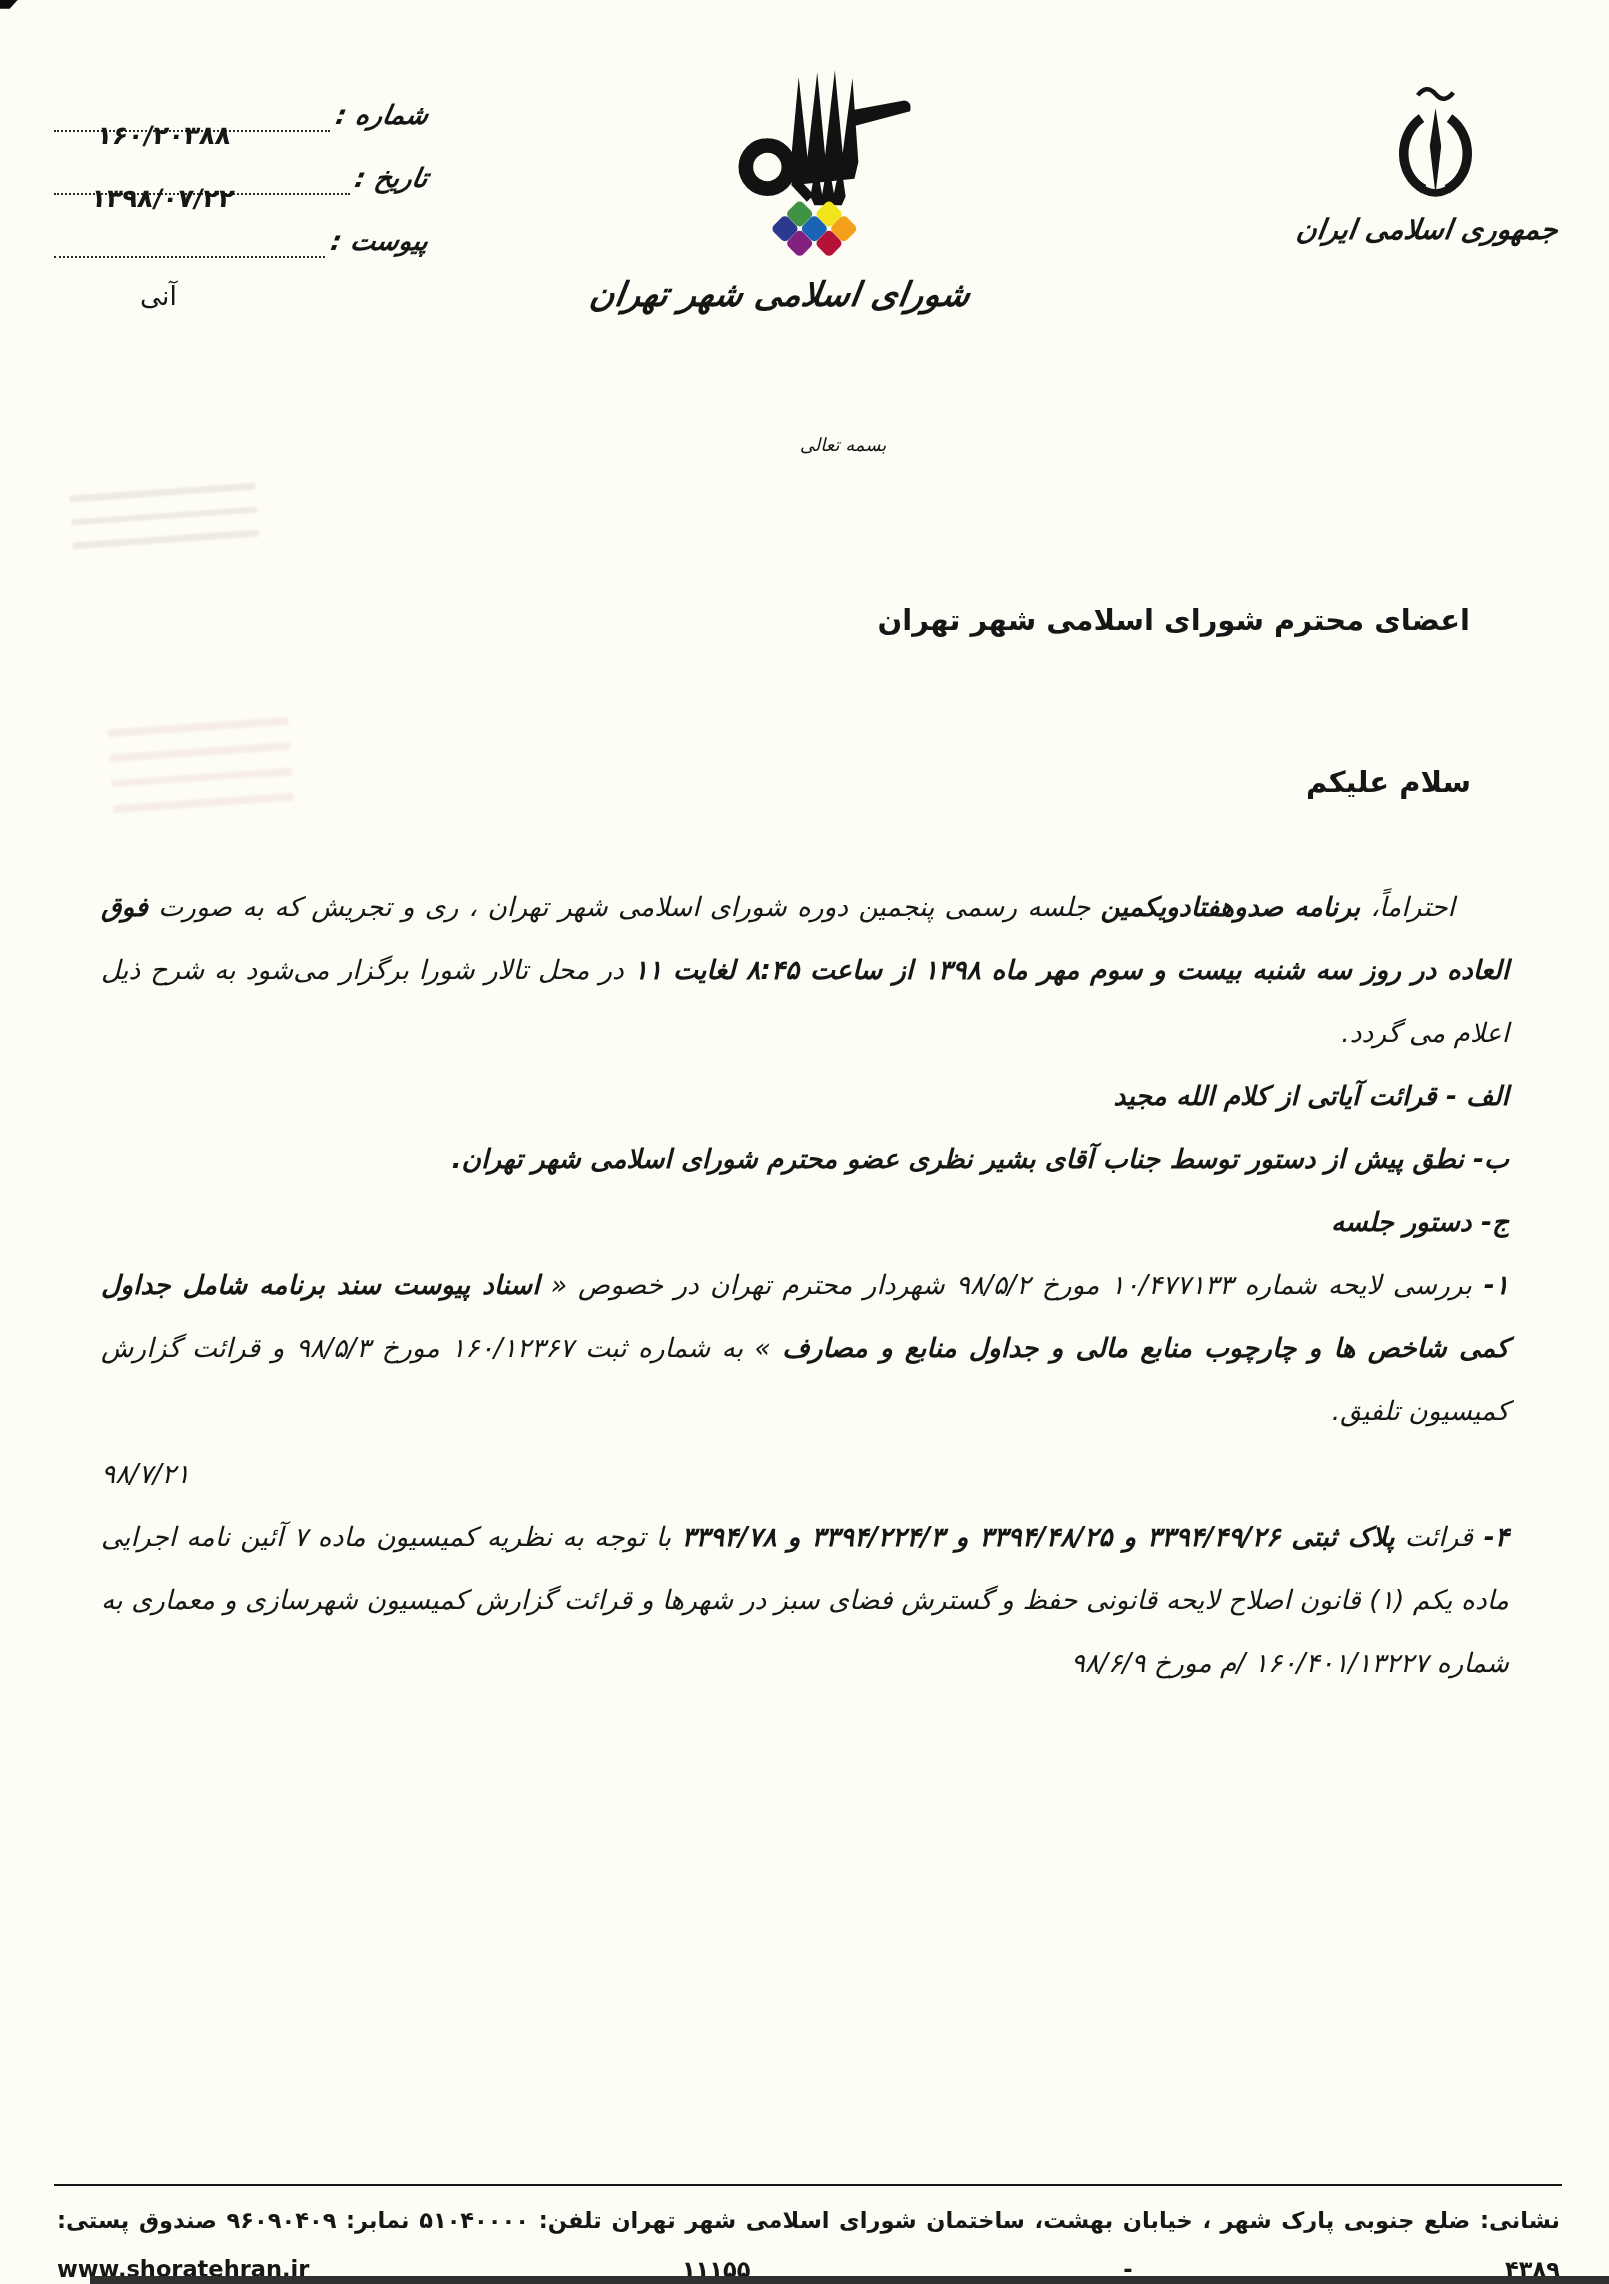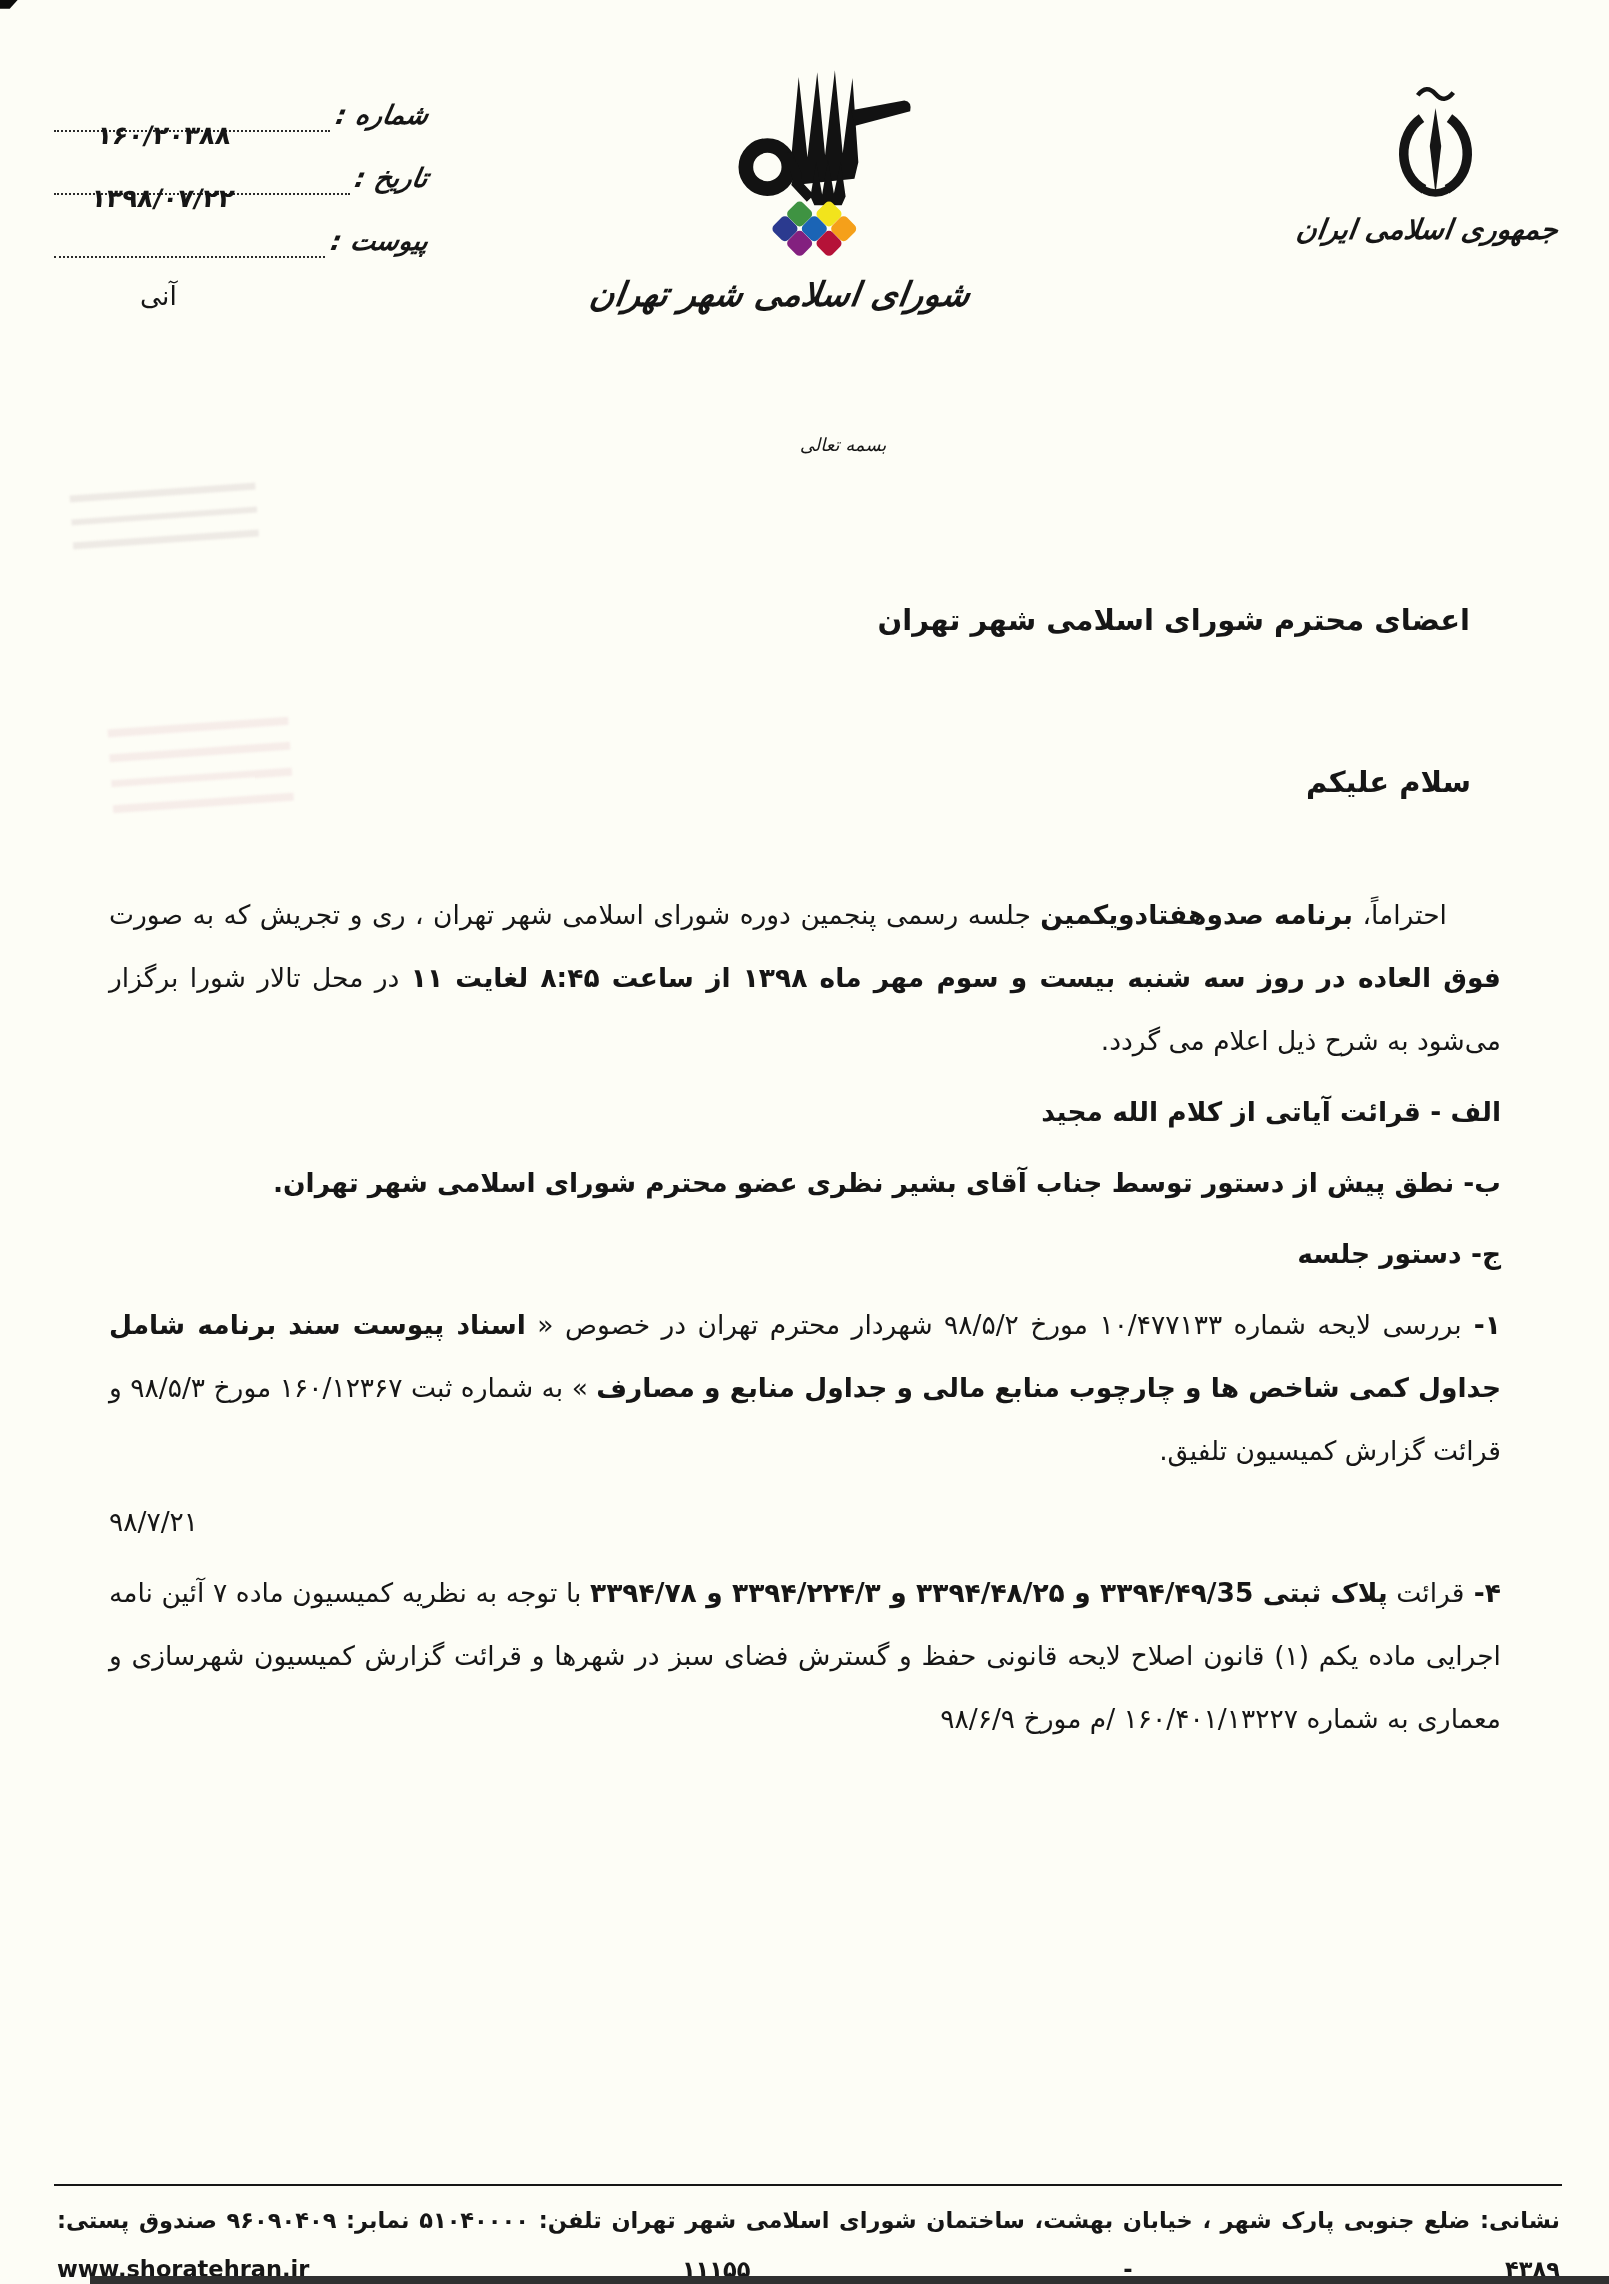--- a/index.html
+++ b/index.html
@@ -47,21 +47,21 @@
   .addressee{position:absolute;right:139px;top:603px;font-size:29px;font-weight:bold;margin-left:8px;}
   .salutation{position:absolute;right:138px;top:765px;font-size:29px;font-weight:bold;}
 
   
   .body-text{
     position:absolute;top:875px;left:101px;right:100px;
     direction:rtl;
     font-size:26.5px;line-height:63px;
     text-align:justify;
   }
-  .body-text p{margin:8px;}
+  .body-text p{margin:0;font-style:italic;}
   .body-text .b{font-weight:bold;}
   .intro{text-indent:54px;}
   .mt1{margin-top:3.9px;}
   .mt2{margin-top:17.6px;}
   .mt3{margin-top:14.7px;}
   .mt4{margin-top:3.9px;}
   .stretch{text-align:justify;text-align-last:justify;}
   .left-line{text-align:left;text-align-last:left;}
 
   
@@ -141,21 +141,21 @@
   <div class="addressee">اعضای محترم شورای اسلامی شهر تهران</div>
   <div class="salutation">سلام علیکم</div>
 
   <div class="body-text">
     <p class="intro"><span>احتراماً، </span><span class="b">برنامه صدوهفتادویکمین</span><span> جلسه رسمی پنجمین دوره شورای اسلامی شهر تهران ، ری و تجریش که به صورت </span><span class="b">فوق العاده در روز سه شنبه بیست و سوم  مهر ماه ۱۳۹۸ از ساعت ۸:۴۵ لغایت ۱۱</span><span> در محل تالار شورا برگزار می‌شود به شرح ذیل اعلام می گردد.</span></p>
     <p><span class="b">الف - قرائت آیاتی از کلام الله مجید</span></p>
     <p><span class="b">ب- نطق پیش از دستور توسط جناب آقای بشیر نظری عضو محترم شورای اسلامی شهر تهران.</span></p>
     <p><span class="b">ج- دستور جلسه</span></p>
     <p class="mt1"><span class="b">۱- </span><span>بررسی لایحه شماره ۱۰/۴۷۷۱۳۳ مورخ ۹۸/۵/۲ شهردار محترم تهران در خصوص « </span><span class="b">اسناد پیوست سند برنامه شامل جداول کمی شاخص ها و چارچوب منابع مالی و جداول منابع و مصارف</span><span> » به شماره ثبت ۱۶۰/۱۲۳۶۷ مورخ ۹۸/۵/۳ و قرائت گزارش کمیسیون تلفیق.</span></p>
     <p class="left-line"><span>۹۸/۷/۲۱</span></p>
-    <p class="mt4"><span class="b">۴- </span><span>قرائت </span><span class="b">پلاک ثبتی  ۳۳۹۴/۴۹/35 و ۳۳۹۴/۴۸/۲۵ و ۳۳۹۴/۲۲۴/۳ و ۳۳۹۴/۷۸</span><span> با توجه به نظریه کمیسیون ماده ۷ آئین نامه اجرایی ماده یکم (۱) قانون اصلاح لایحه قانونی حفظ و گسترش فضای سبز در شهرها و قرائت گزارش کمیسیون شهرسازی و معماری به شماره ۱۶۰/۴۰۱/۱۳۲۲۷ /م مورخ ۹۸/۶/۹</span></p>
+    <p class="mt4"><span class="b">۴- </span><span>قرائت </span><span class="b">پلاک ثبتی  ۳۳۹۴/۴۹/۲۶ و ۳۳۹۴/۴۸/۲۵ و ۳۳۹۴/۲۲۴/۳ و ۳۳۹۴/۷۸</span><span> با توجه به نظریه کمیسیون ماده ۷ آئین نامه اجرایی ماده یکم (۱) قانون اصلاح لایحه قانونی حفظ و گسترش فضای سبز در شهرها و قرائت گزارش کمیسیون شهرسازی و معماری به شماره ۱۶۰/۴۰۱/۱۳۲۲۷ /م مورخ ۹۸/۶/۹</span></p>
   </div>
 
   <div class="footer-rule"></div>
   <div class="footer-line">نشانی: ضلع جنوبی پارک شهر ، خیابان بهشت، ساختمان شورای اسلامی شهر تهران تلفن: ۵۱۰۴۰۰۰۰ نمابر: ۹۶۰۹۰۴۰۹ صندوق پستی: ۴۳۸۹ - ۱۱۱۵۵ www.shoratehran.ir</div>
   <div class="bottom-bar"></div>
 
 </div>
 
 
 </body></html>

